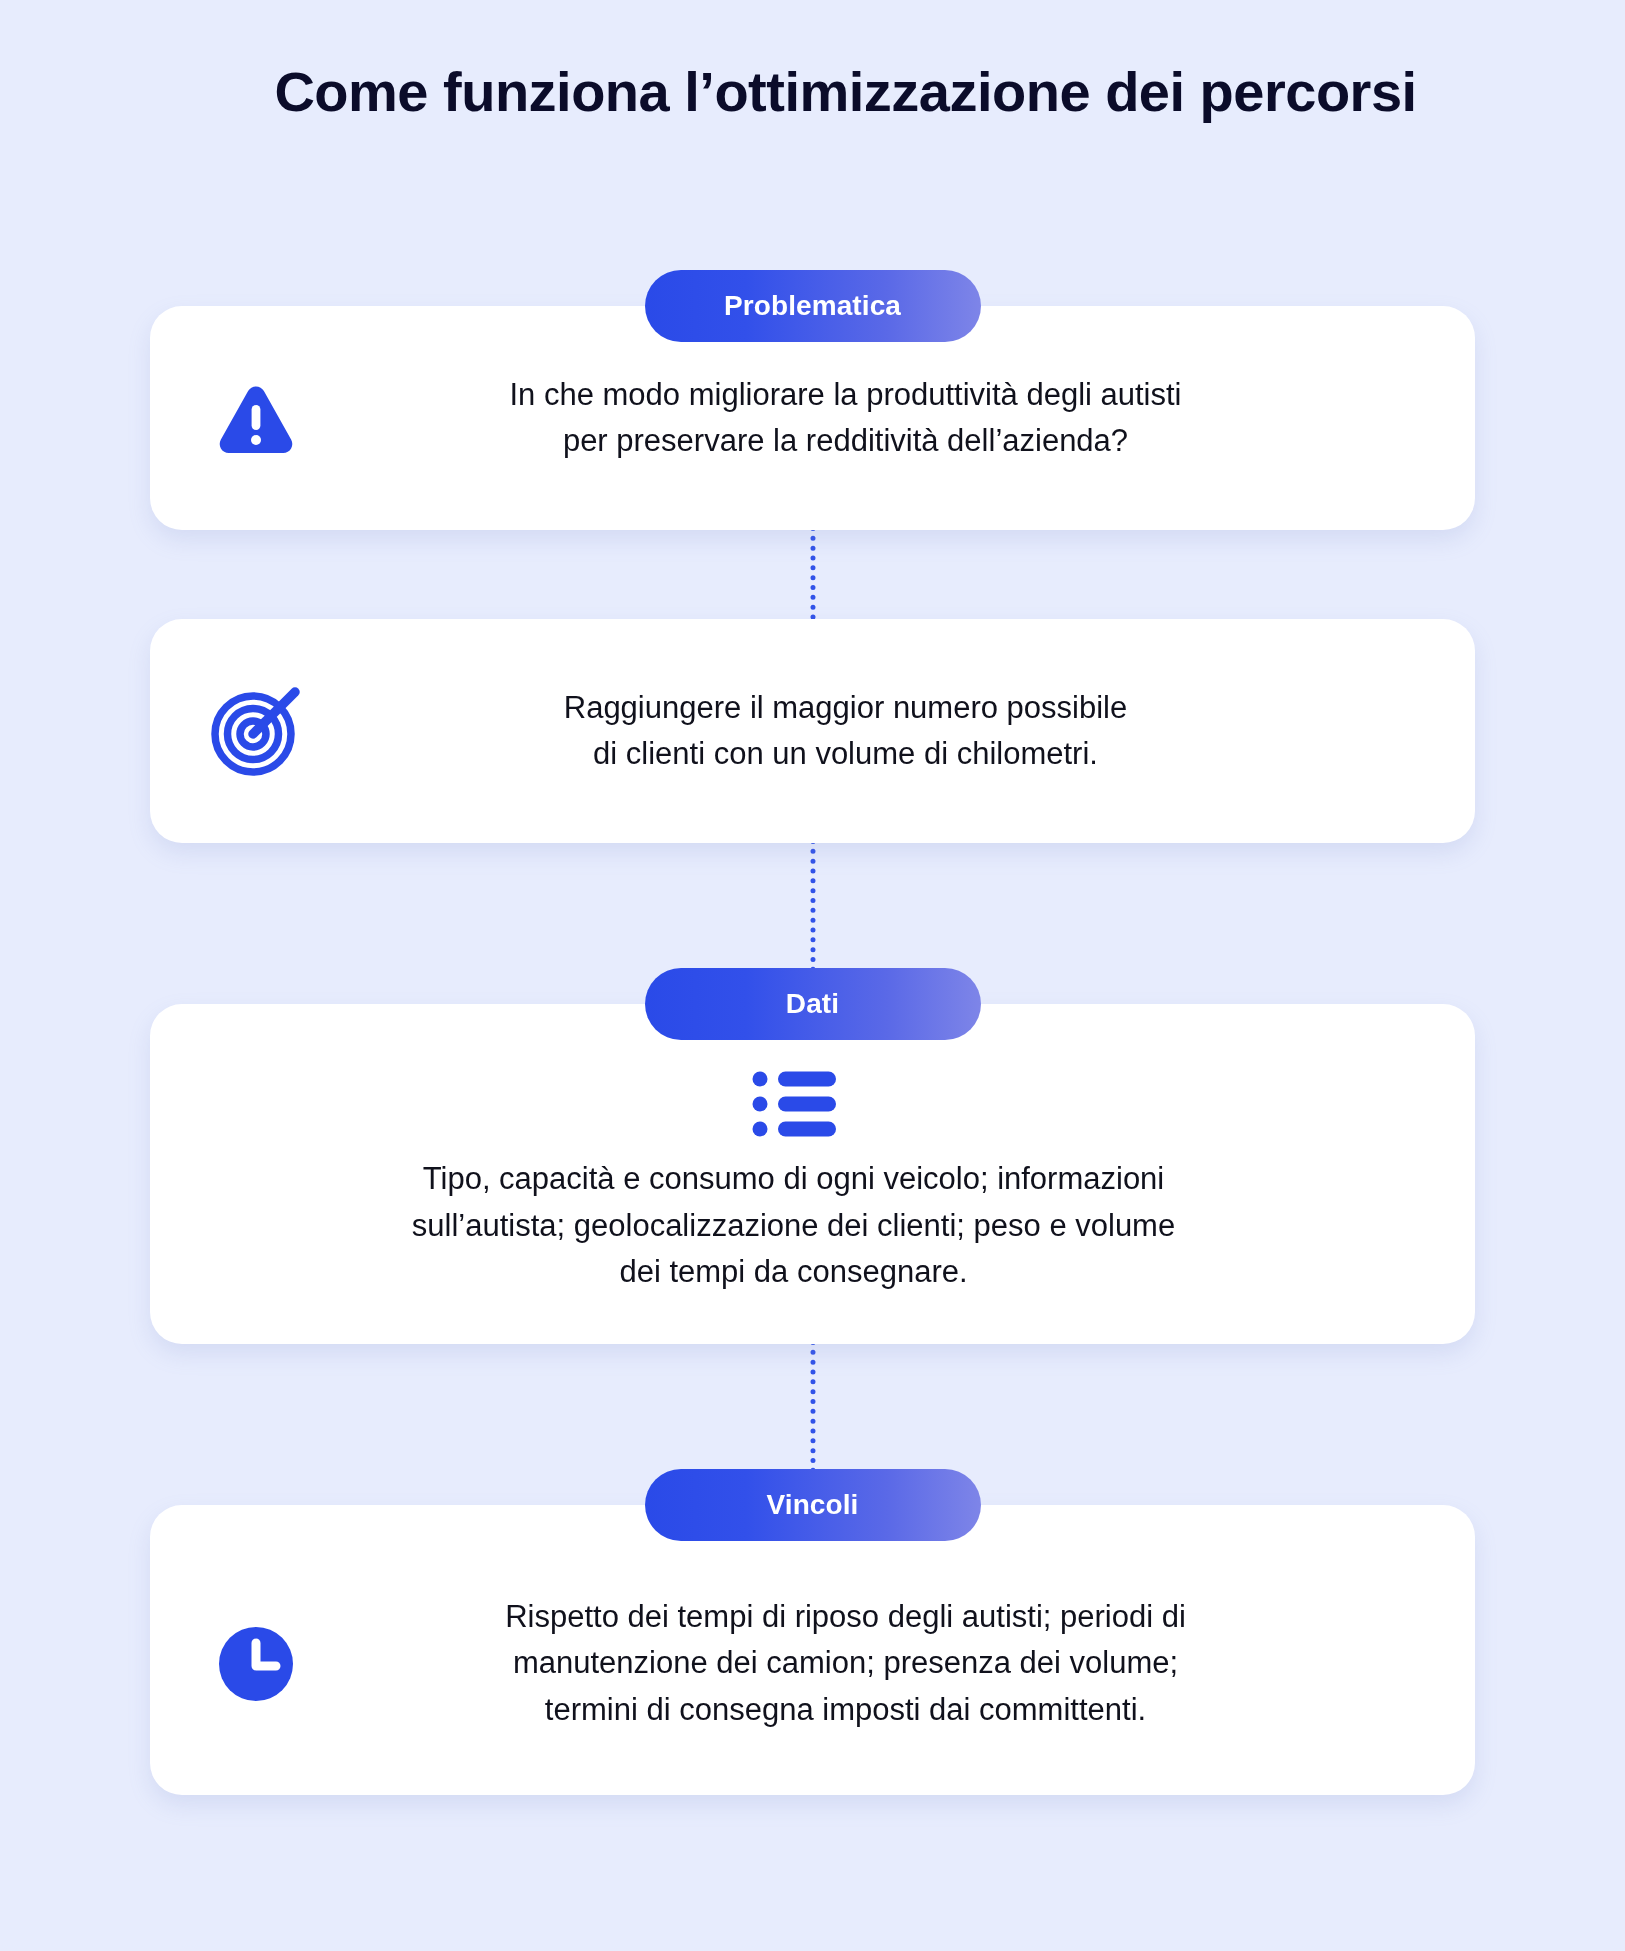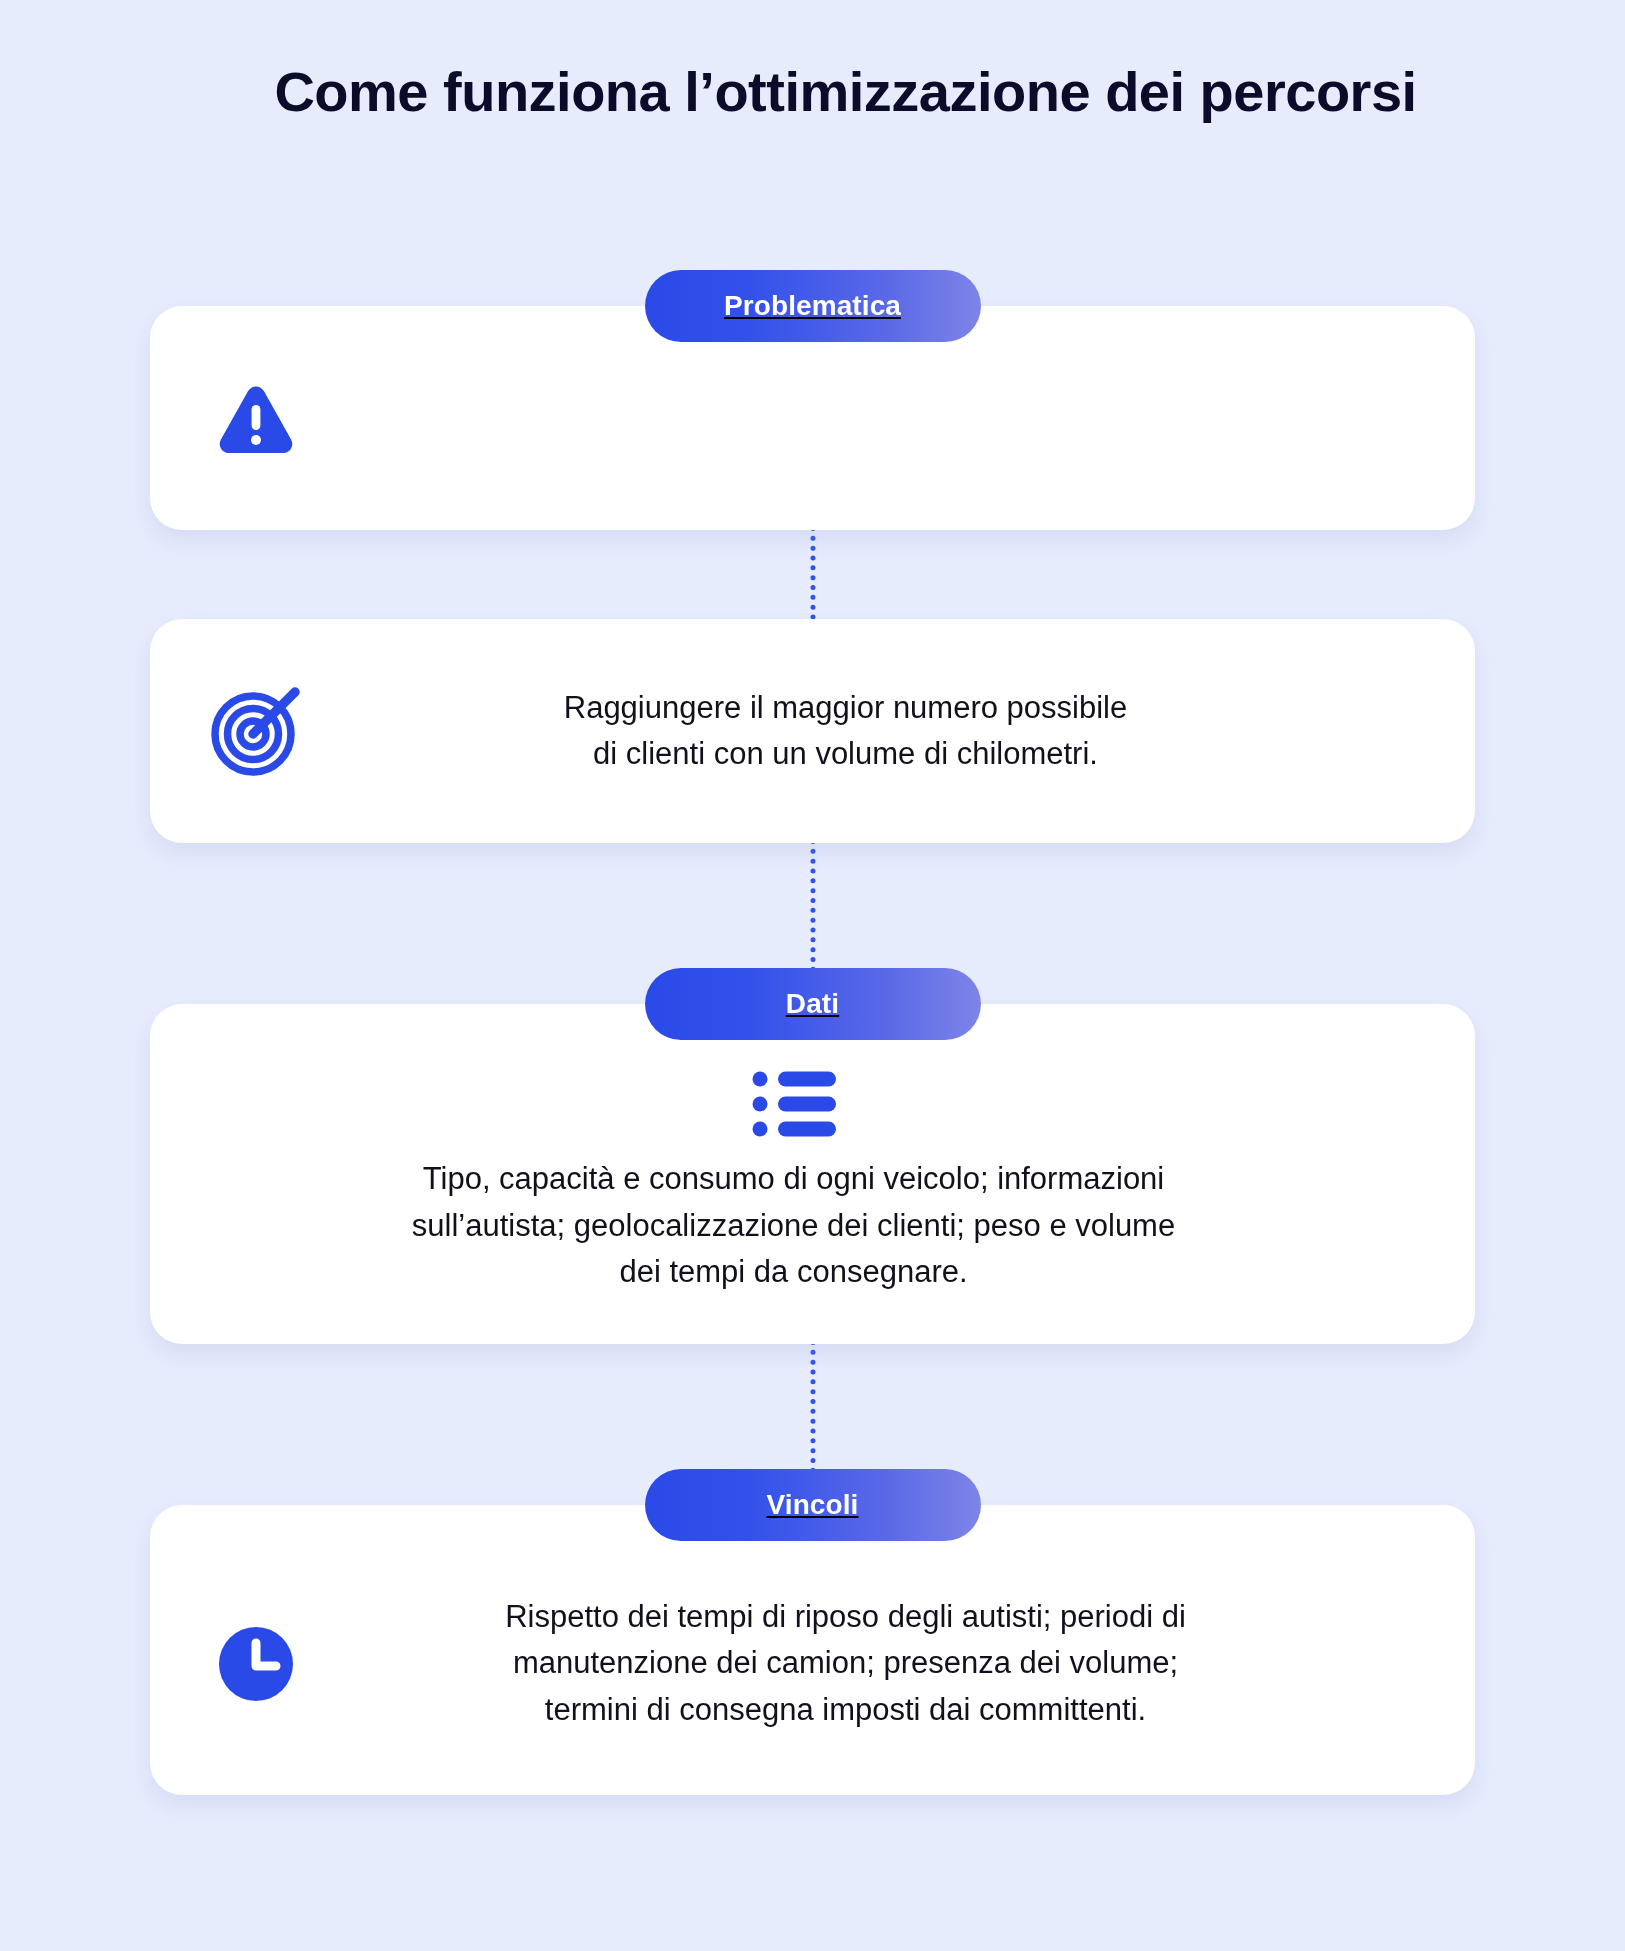--- a/index.html
+++ b/index.html
@@ -64,21 +64,20 @@
     border-left: 5px dotted #3253e8;
   }
 
   
   .badge-wrap {
     position: relative;
     width: 100%;
     display: flex;
     justify-content: center;
     z-index: 3;
-    text-decoration: underline;
   }
   .badge {
     min-width: 336px;
     height: 72px;
     border-radius: 36px;
     background: linear-gradient(90deg, #2a4ae8 0%, #3250ea 30%, #5a69e7 72%, #7e85e8 100%);
     color: #ffffff;
     font-size: 28px;
     font-weight: 600;
     display: flex;
@@ -141,20 +140,24 @@
       <div class="badge-wrap">
         <div class="badge">Problematica</div>
       </div>
       <div class="card c1">
         <div class="card-icon">
           <svg width="92" height="92" viewBox="0 0 92 92" aria-hidden="true">
             <path d="M46 14.5c-3.3 0-6.3 1.8-7.9 4.6L10.9 67.6c-1.6 2.8-1.6 6.2 0 9s4.6 4.5 7.9 4.5h54.4c3.3 0 6.3-1.7 7.9-4.5s1.6-6.2 0-9L53.9 19.1c-1.6-2.8-4.6-4.6-7.9-4.6z" fill="#2a4ae8"></path>
             <rect x="41.6" y="33" width="8.8" height="25" rx="4.4" fill="#ffffff"></rect>
             <circle cx="46" cy="68" r="5" fill="#ffffff"></circle>
           </svg>
+        </div>
+        <div class="card-text">
+          <p>In che modo migliorare la produttività degli autisti</p>
+          <p>per preservare la redditività dell’azienda?</p>
         </div>
       </div>
     </div>
 
     <div class="connector"></div>
 
     <div class="step">
       <div class="card c2">
         <div class="card-icon">
           <svg width="94" height="94" viewBox="0 0 94 94" aria-hidden="true">

